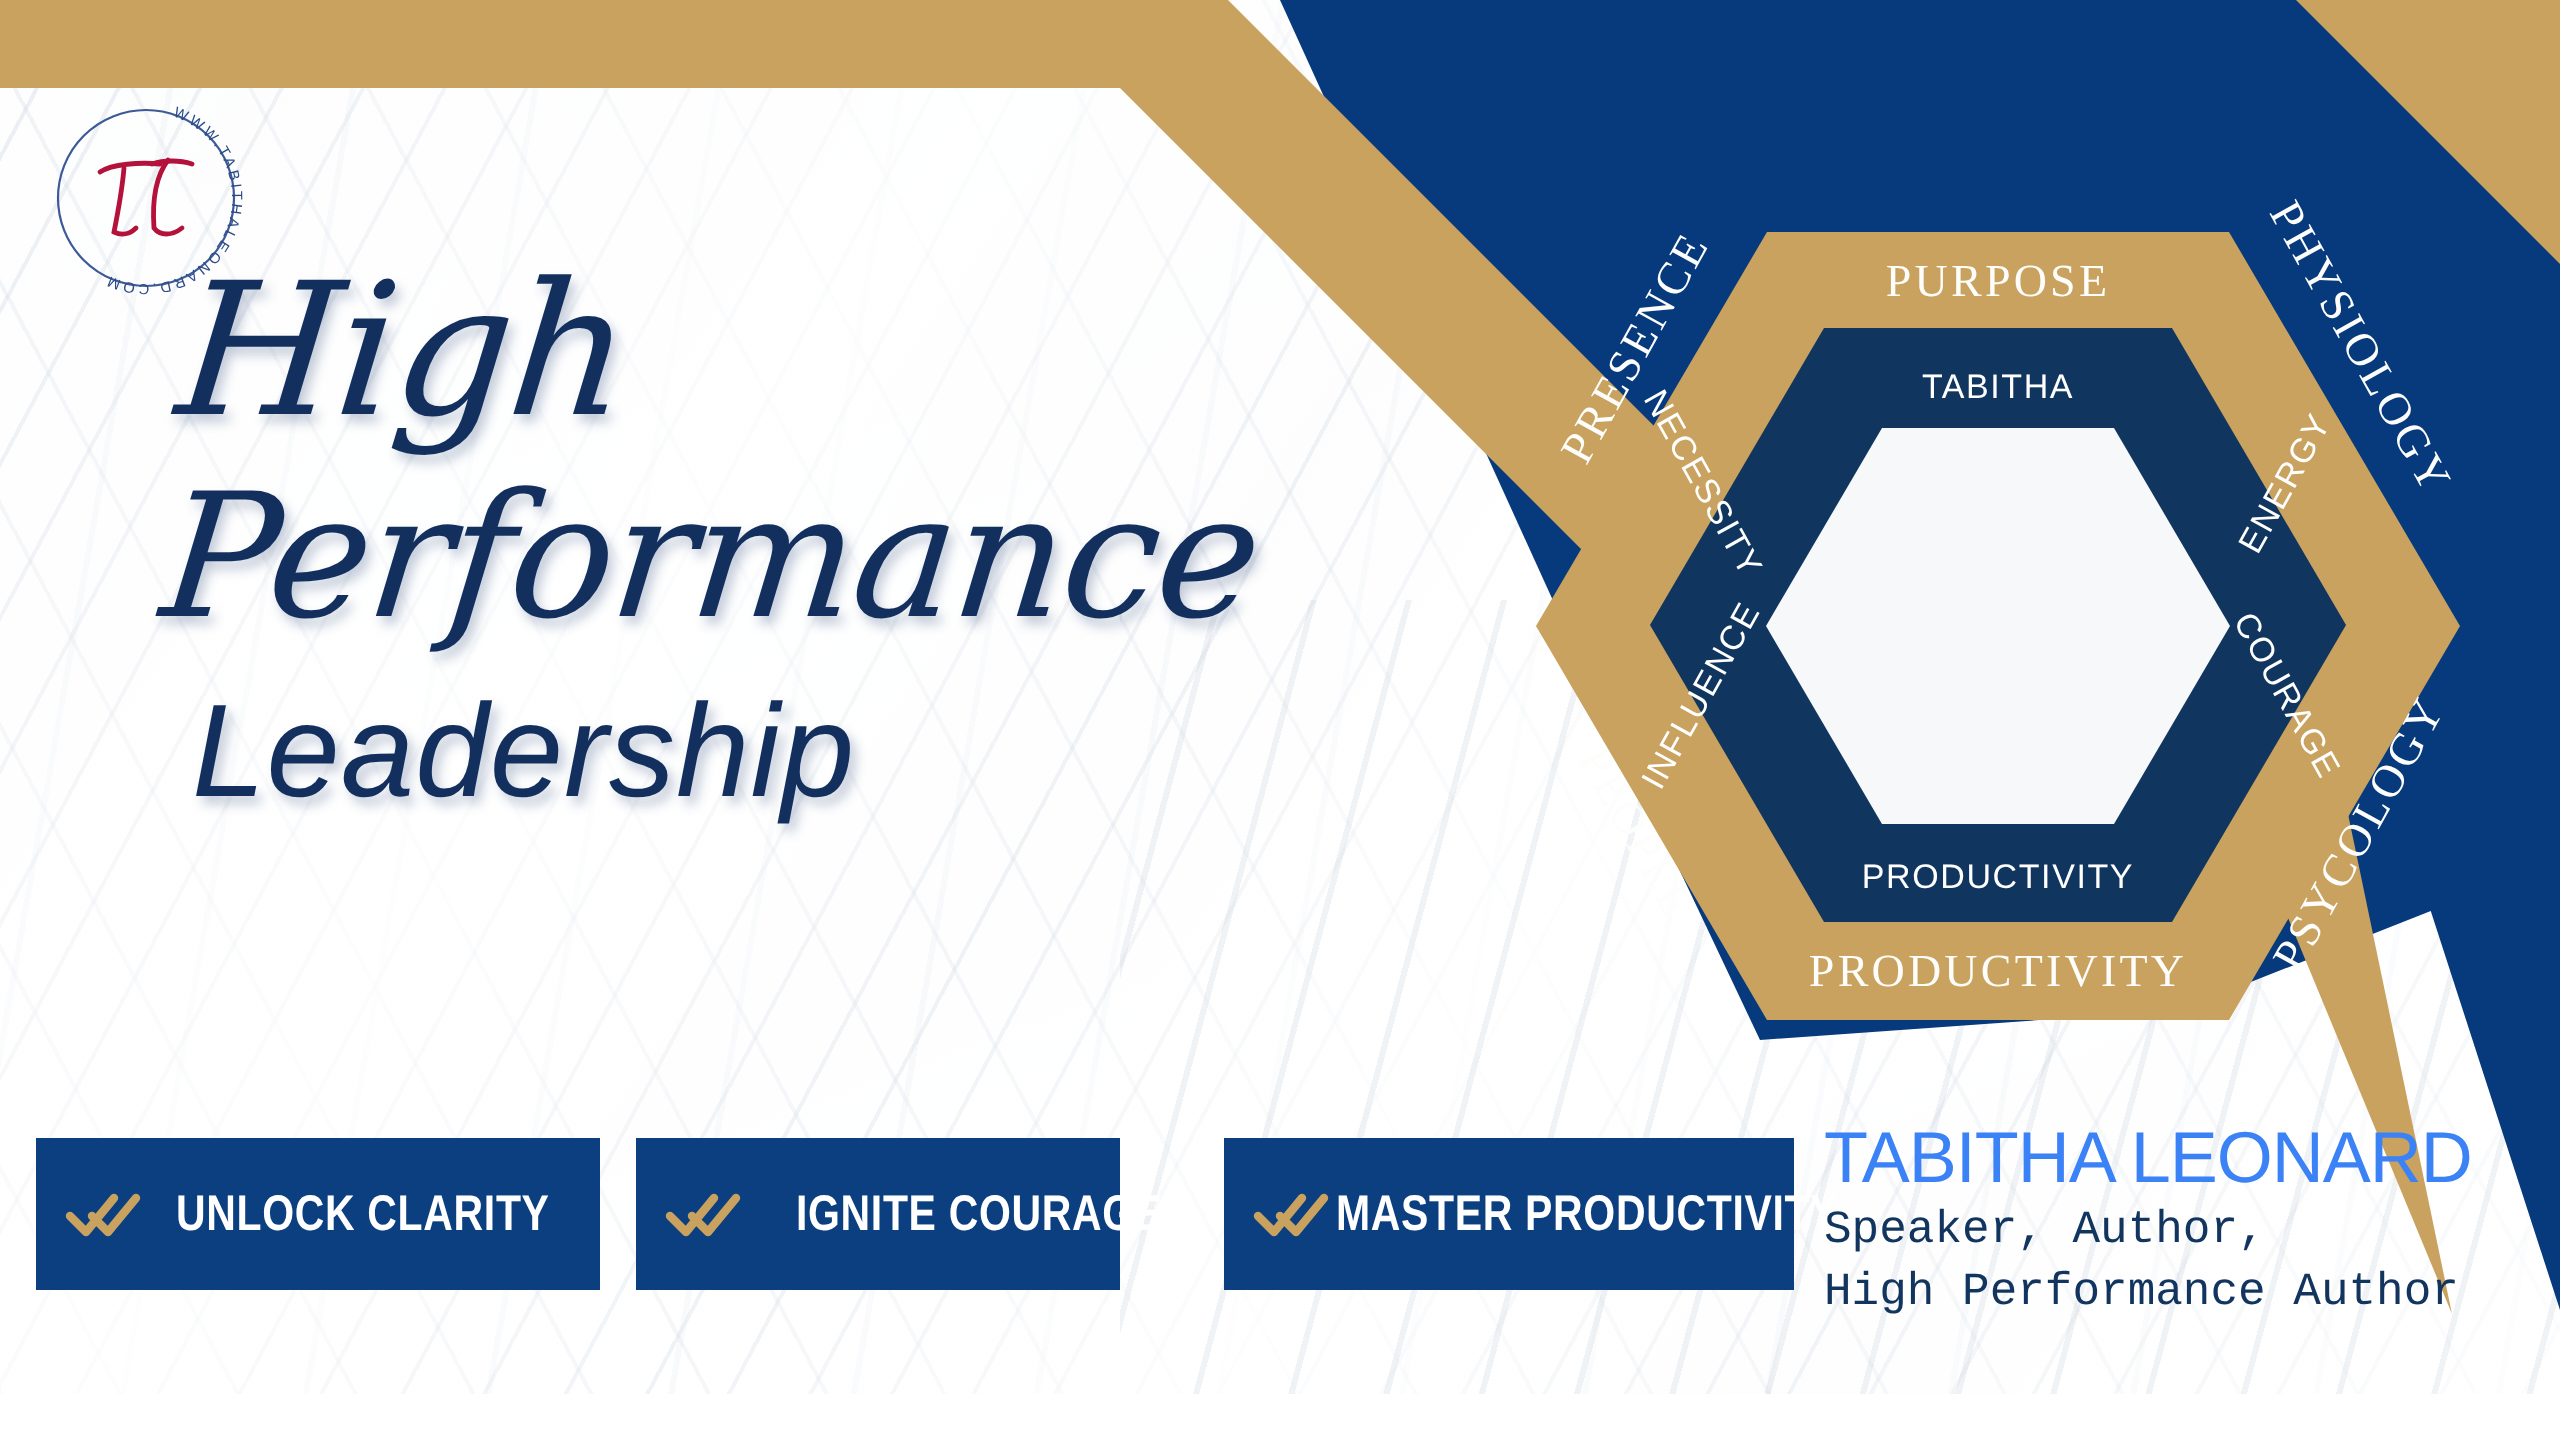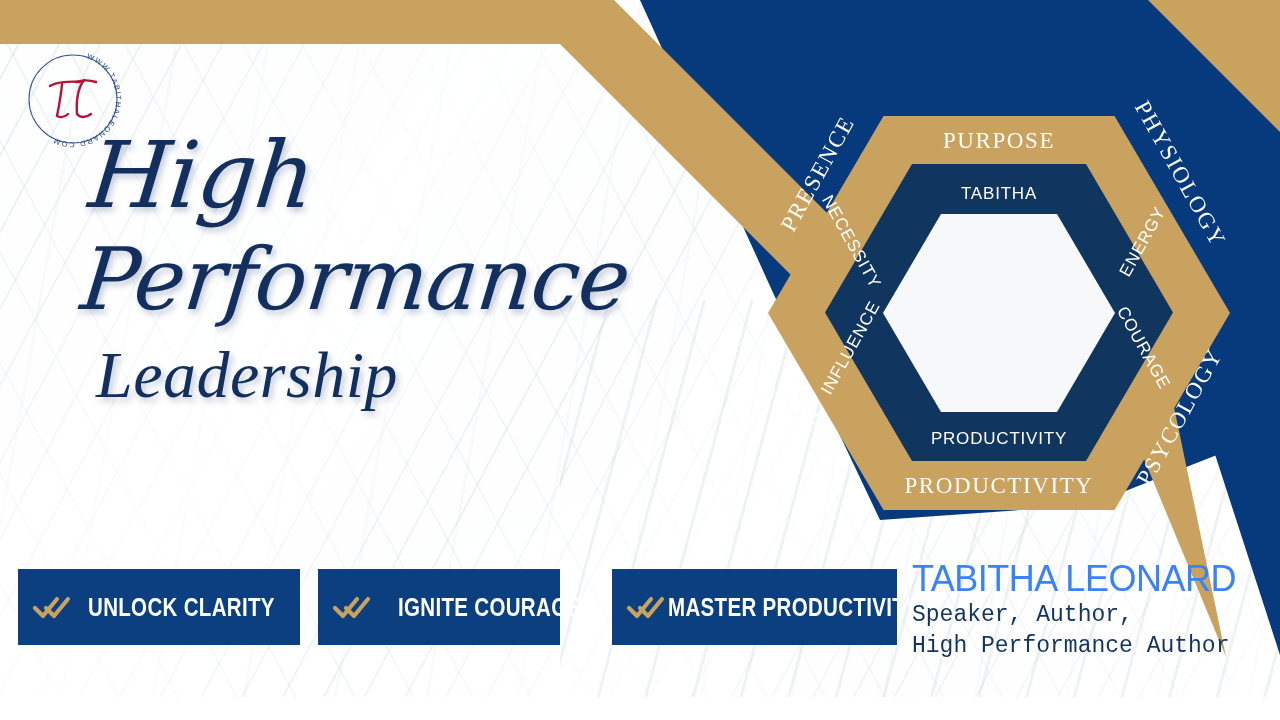--- a/index.html
+++ b/index.html
@@ -161,21 +161,21 @@
     font-family:"DejaVu Serif", serif;
     font-style:italic;
     font-size:86px;
     font-weight:400;
     letter-spacing:-1px;
     transform: skewX(-6deg);
     display:inline-block;
     margin-top:14px;
   }
   .hl-plain {
-    font-family:Liberation Serif, serif;
+    font-family:Liberation Sans, sans-serif;
     font-style:italic;
     font-size:66px;
     font-weight:400;
     letter-spacing:0.5px;
     display:inline-block;
     margin-top:20px;
     margin-left:14px;
   }
 
   

